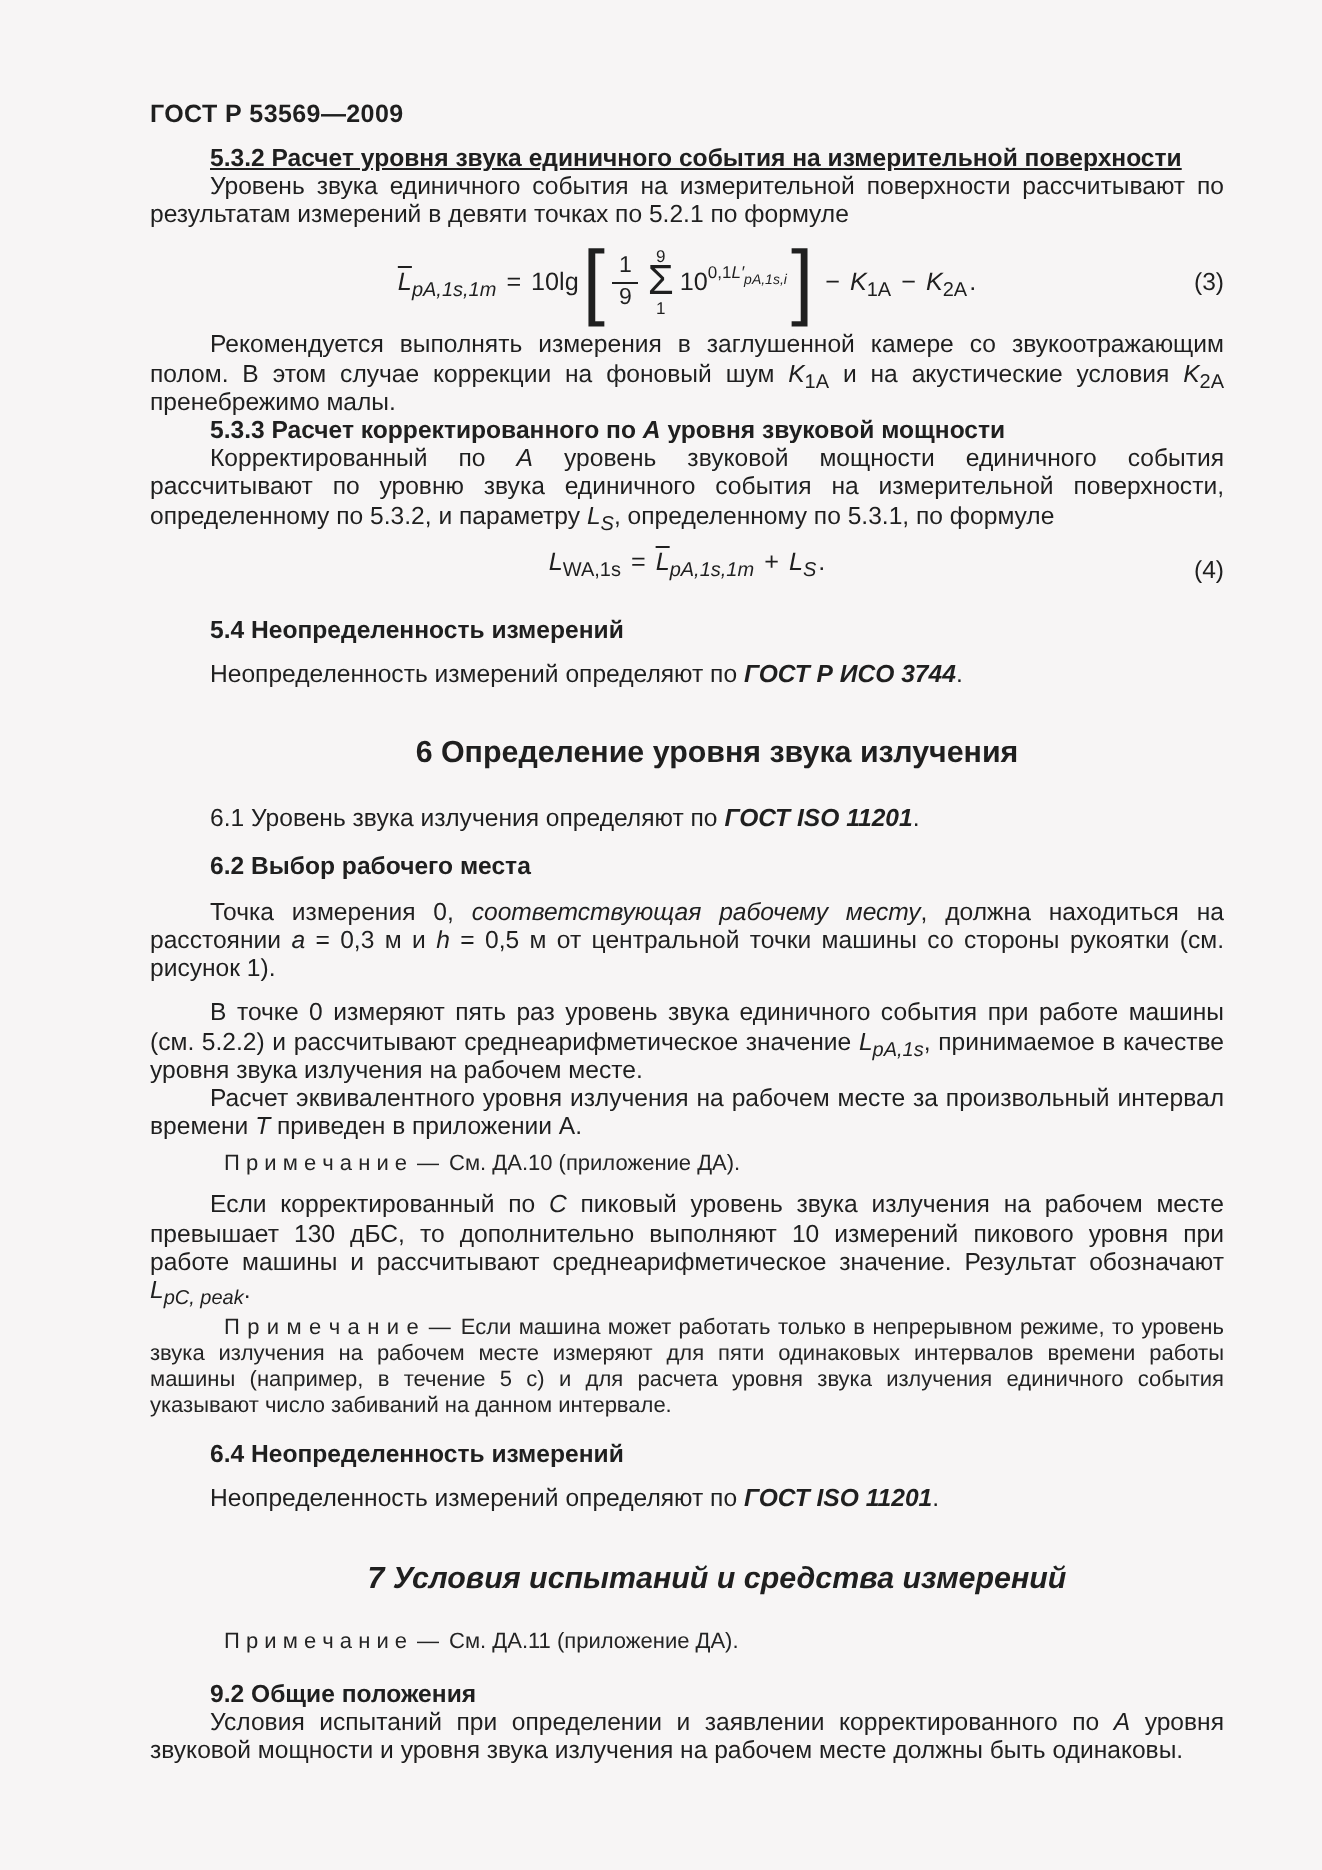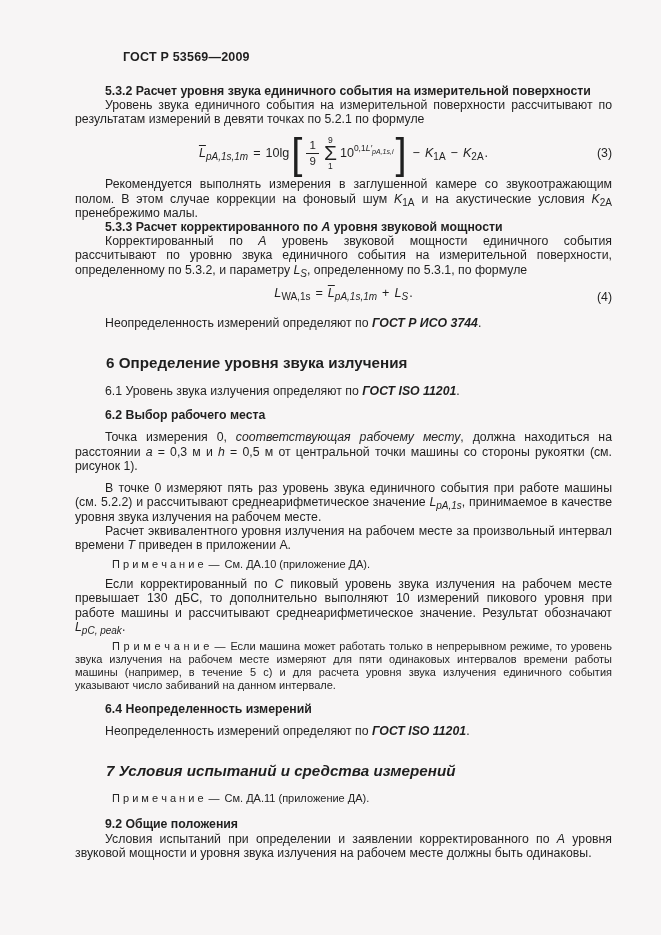--- a/index.html
+++ b/index.html
@@ -7,29 +7,29 @@
     width:661px;height:935px;overflow:hidden;
     background:#f7f5f5;color:#1f1f1f;
     font-family:"Liberation Sans","DejaVu Sans",sans-serif;
     -webkit-font-smoothing:antialiased;
   }
   .sheet{
     box-sizing:border-box;
     width:661px;height:935px;
     padding:50px 49px 0 75px;
   }
-  .hdr{font-size:12.5px;font-weight:bold;letter-spacing:.2px;margin-left:48px;}
+  .hdr{font-size:12.5px;font-weight:bold;letter-spacing:.2px;}
   .p{
     font-size:12.3px;line-height:14.2px;text-align:justify;
     text-indent:30px;margin:0;
   }
   .pt{font-weight:bold;}
   .h{
     font-size:15.2px;font-weight:bold;line-height:18px;
-    text-indent:30px;margin:1px;
+    text-indent:30px;margin:16px;text-align:center;
   }
   .h.it{}
   .it{font-style:italic;}
   .bi{font-weight:bold;font-style:italic;}
   .ovl{text-decoration:overline;}
   sub{font-size:10px;line-height:0;vertical-align:-3px;letter-spacing:0;}
   .note{
     font-size:11px;line-height:13px;text-align:justify;
     text-indent:37px;margin:0;color:#242424;
   }
@@ -49,21 +49,21 @@
   .brk{font-size:40px;font-weight:normal;line-height:0;transform:scaleY(1.05);margin:0 1px;}
   .frac{display:inline-flex;flex-direction:column;align-items:center;font-size:11.5px;line-height:1.05;margin:0 2px;}
   .frac .fn{border-bottom:1px solid #1f1f1f;padding:0 3px 1px 3px;}
   .frac .fd{padding-top:1px;}
   .sum{display:inline-flex;flex-direction:column;align-items:center;line-height:1;margin:0 2px;}
   .sum .sl{font-size:8.5px;line-height:1;}
   .sum .sg{font-size:21px;line-height:.85;}
   sup.exp{font-size:8.5px;line-height:0;vertical-align:6px;letter-spacing:0;}
   sup.exp sub{font-size:7px;vertical-align:-3px;}
   
-  .mt-title{margin-top:20px;}
+  .mt-title{margin-top:8px;text-decoration:underline;}
   .sp8{margin-top:8px;} .sp10{margin-top:10px;} .sp12{margin-top:12px;} .sp24{margin-top:24px;}
   .sp6{margin-top:6px;}
 </style>
 </head>
 <body>
 
 <div class="sheet">
 
   <div class="hdr">ГОСТ Р 53569—2009</div>
 
@@ -106,20 +106,21 @@
         <span class="tk"><span class="it">L</span><sub>WA,1s</sub></span>
         <span class="op">=</span>
         <span class="tk"><span class="ovl it">L</span><sub class="it">pA,1s,1m</sub></span>
         <span class="op">+</span>
         <span class="tk"><span class="it">L</span><sub class="it">S</sub></span>
         <span class="tk">.</span>
       </span>
     <span class="eqn">(4)</span>
   </div>
 
+  <p class="p pt sp12">5.4 Неопределенность измерений</p>
   <p class="p sp8"><span>Неопределенность измерений определяют по </span><span class="bi">ГОСТ Р ИСО 3744</span><span>.</span></p>
 
   <h2 class="h sp24">6 Определение уровня звука излучения</h2>
 
   <p class="p sp12"><span>6.1 Уровень звука излучения определяют по </span><span class="bi">ГОСТ ISO 11201</span><span>.</span></p>
 
   <p class="p pt sp10">6.2 Выбор рабочего места</p>
   <p class="p sp8"><span>Точка измерения 0, </span><span class="it">соответствующая рабочему месту</span><span>, должна находиться на расстоянии </span><span class="it">a</span><span> = 0,3 м и </span><span class="it">h</span><span> = 0,5 м от центральной точки машины со стороны рукоятки (см. рисунок 1).</span></p>
 
   <p class="p sp8"><span>В точке 0 измеряют пять раз уровень звука единичного события при работе машины (см. 5.2.2) и рассчитывают среднеарифметическое значение </span><span class="it">L</span><sub class="it">pA,1s</sub><span>, принимаемое в качестве уровня звука излучения на рабочем месте.</span></p>

